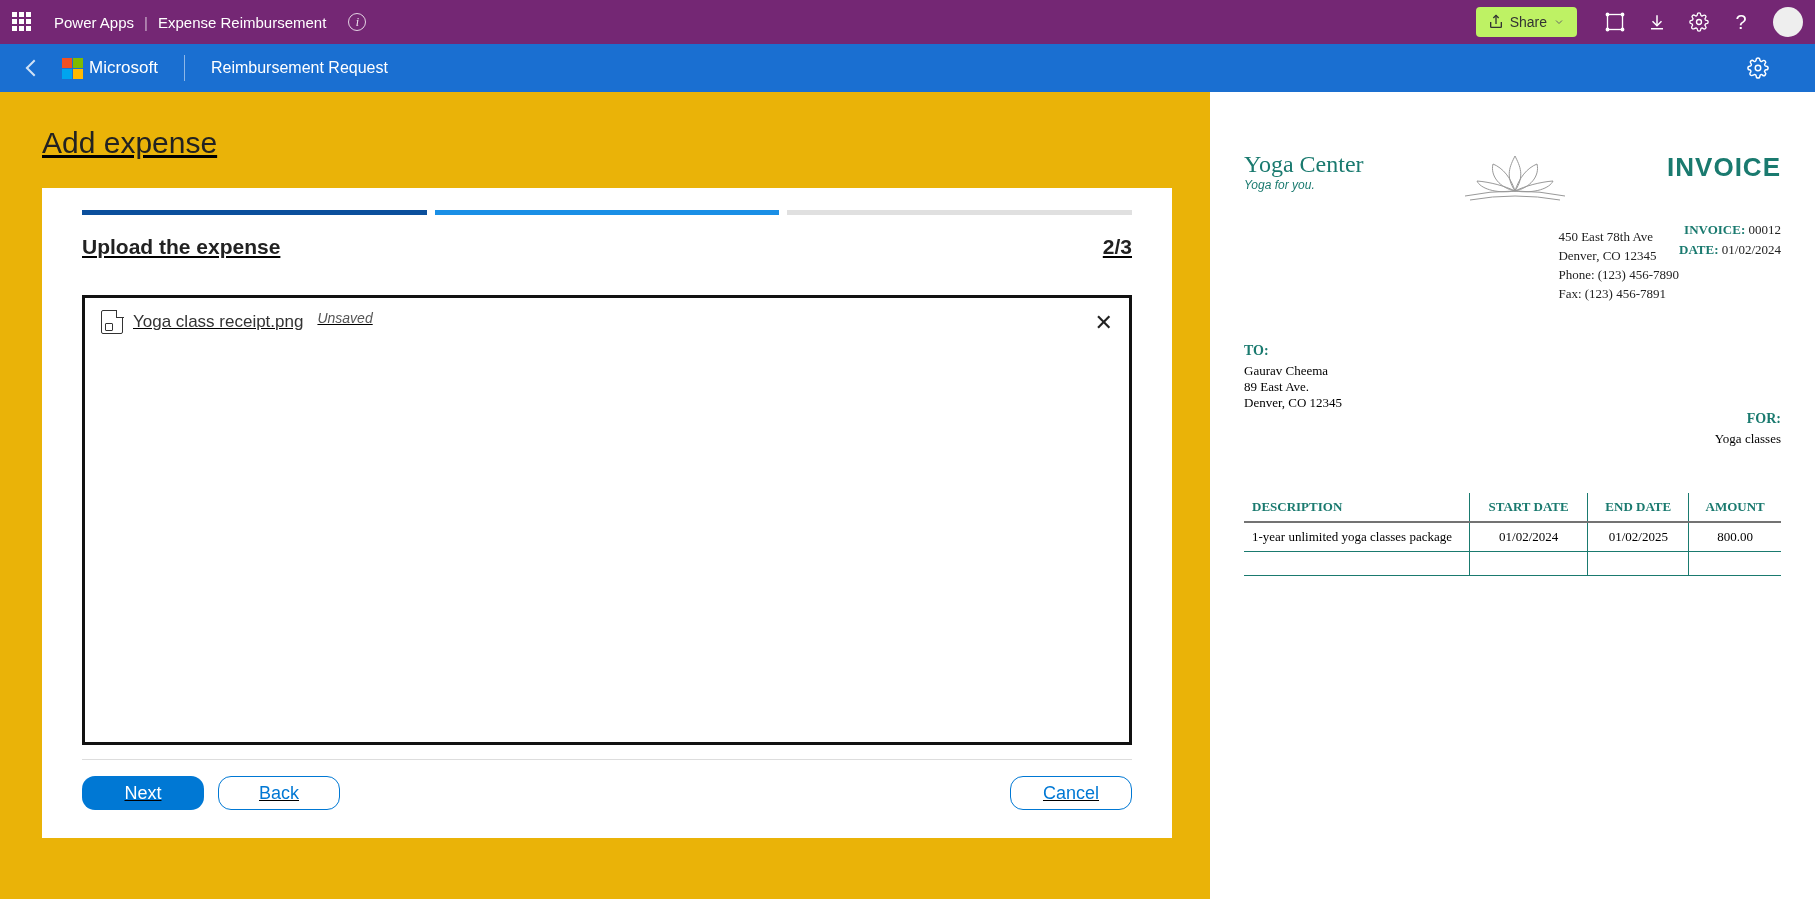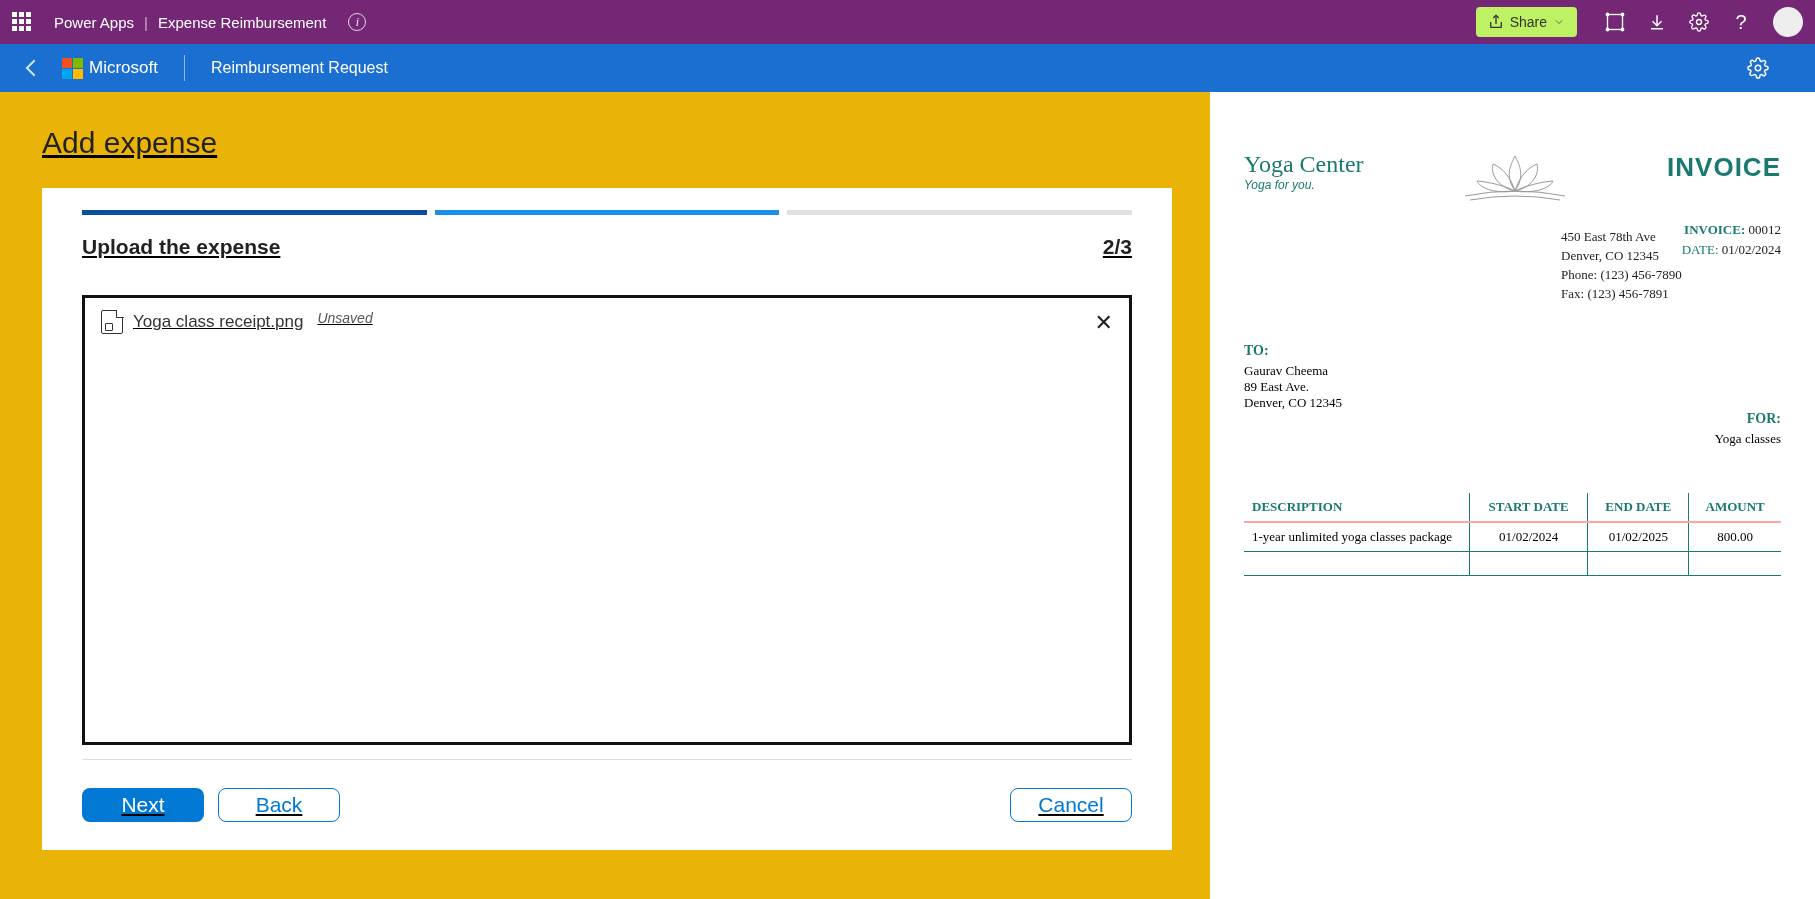--- a/index.html
+++ b/index.html
@@ -97,21 +97,21 @@
   .file-row { display: flex; align-items: center; gap: 10px; font-size: 17px; color: #333;}
   .doc-icon { width: 22px; height: 24px; border: 1.5px solid #333; border-radius: 2px; position: relative;}
   .doc-icon::before { content:""; position:absolute; top:-1.5px; right:-1.5px; width:7px; height:7px; background:white; border-left:1.5px solid #333; border-bottom:1.5px solid #333;}
   .doc-icon::after { content:""; position:absolute; bottom:2px; left:3px; width:6px; height:6px; border:1.5px solid #333; border-radius:1px;}
   .file-status { font-style: italic; font-size: 14px; color: #555; margin-left: 4px; position: relative; top:-4px;}
   .close-x { position: absolute; top: 12px; right: 16px; font-size: 22px; font-weight: 300; cursor: pointer; color:#222;}
 
   .divider { height: 1px; background: #ddd; margin: 14px 0 16px 0;}
 
   .btn-row { display: flex; gap: 14px; align-items: center;}
-  .btn { height: 34px; min-width: 122px; border-radius: 8px; font-size: 21px; cursor: pointer; display:flex; align-items:center; justify-content:center;margin-top:12px;}
+  .btn { height: 34px; min-width: 122px; border-radius: 13px; font-size: 18px; cursor: pointer; display:flex; align-items:center; justify-content:center;}
   .btn-primary { background: #0078d4; color: white; border: none;}
   .btn-outline { background: white; color: #0078d4; border: 1.5px solid #0078d4;}
   .btn-row .spacer { flex: 1; }
 
   
   .inv-header { display: flex; justify-content: space-between; align-items: flex-start; margin-bottom: 12px;}
   .inv-brand { color: #1a7a6f; font-family: Liberation Serif, serif; font-size: 24px; line-height: 1;}
   .inv-tag { color: #1a7a6f; font-size: 12px; font-style: italic; margin-top: 2px;}
   .inv-title { color: #1a7a6f; font-size: 26px; font-weight: 700; letter-spacing: 1px;}
   .lotus { width: 120px; height: 60px; position: relative; margin-top: -6px;}
@@ -121,21 +121,21 @@
   .inv-meta { font-family: "Times New Roman", serif; font-size: 13px; color: #1a7a6f; font-weight: 700; text-align: right; margin-top: 4px;}
   .inv-meta span { color: #222; font-weight: 400;}
 
   .row { display: flex; justify-content: flex-end; }
 
   .to-for { display: flex; justify-content: space-between; margin-top: 40px; font-family: "Times New Roman", serif; font-size: 13px; flex-direction: column;}
   .to-for .hdr { color: #1a7a6f; font-weight: 700; font-size: 14px; margin-bottom: 4px;}
   .to-for .right { text-align: right; }
 
   .inv-table { width: 100%; border-collapse: collapse; margin-top: 46px; font-family: "Times New Roman", serif; font-size: 13px;}
-  .inv-table th { color: #1a7a6f; font-weight: 700; text-align: center; padding: 6px 8px; border-bottom: 2px solid #fca5a5; font-size: 13px;}
+  .inv-table th { color: #1a7a6f; font-weight: 700; text-align: center; padding: 6px 8px; border-bottom: 2px solid #737373; font-size: 13px;}
   .inv-table th:first-child { text-align: left; }
   .inv-table td { padding: 6px 8px; border-bottom: 1px solid #1a7a6f; text-align: center;}
   .inv-table td:first-child { text-align: left; }
   .inv-table th.desc, .inv-table td.desc { width: 42%; }
   .inv-table th + th, .inv-table td + td { border-left: 1px solid #1a7a6f; }
   .inv-table tr.empty td { height: 24px; }
 </style>
 </head>
 <body>
 
@@ -283,21 +283,21 @@
         <div>Denver, CO 12345</div>
         <div>Phone: (123) 456-7890</div>
         <div>Fax: (123) 456-7891</div>
       </div>
       <div>
         <div class="inv-meta">
           <span style="color:#1a7a6f;font-weight:700;">INVOICE:</span>
           <span>00012</span>
         </div>
         <div class="inv-meta">
-          <span style="color:#1a7a6f;font-weight:400;">DATE:</span>
+          <span style="color:#1a7a6f;font-weight:700;">DATE:</span>
           <span>01/02/2024</span>
         </div>
       </div>
     </div>
 
     <div class="to-for">
       <div>
         <div class="hdr">TO:</div>
         <div>Gaurav Cheema</div>
         <div>89 East Ave.</div>

